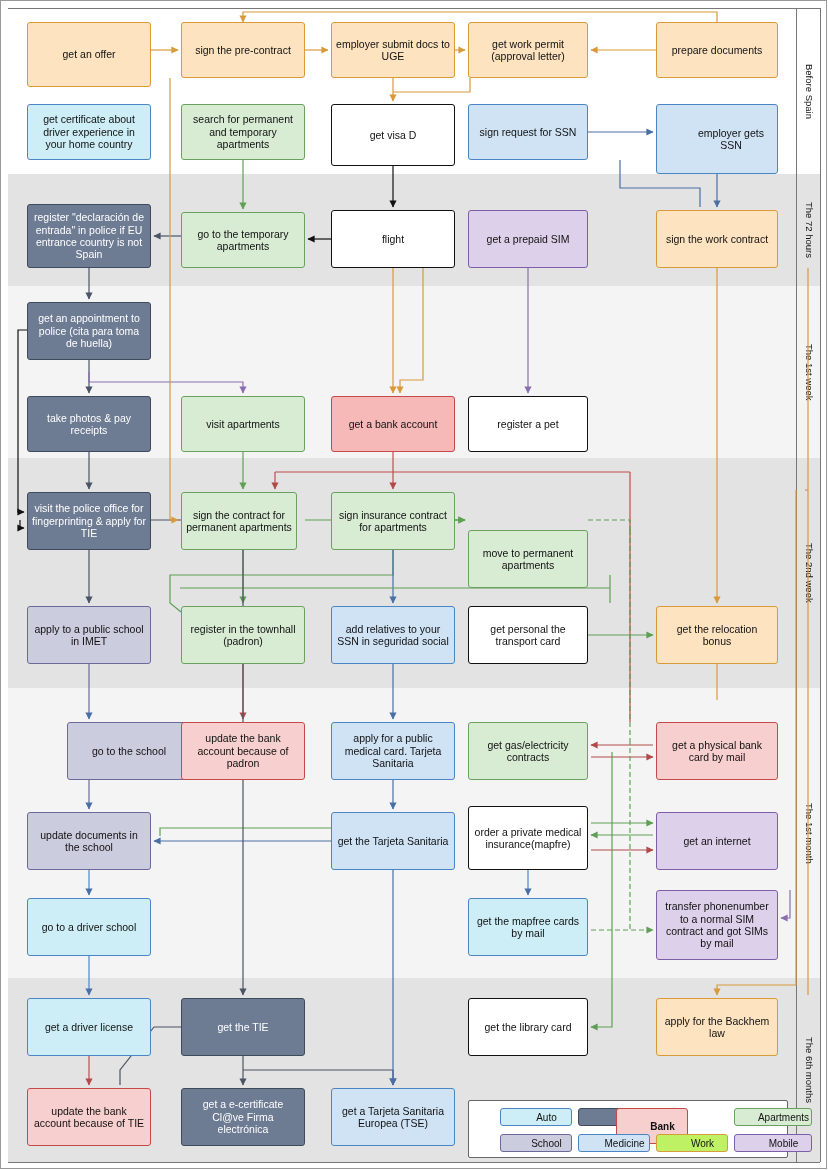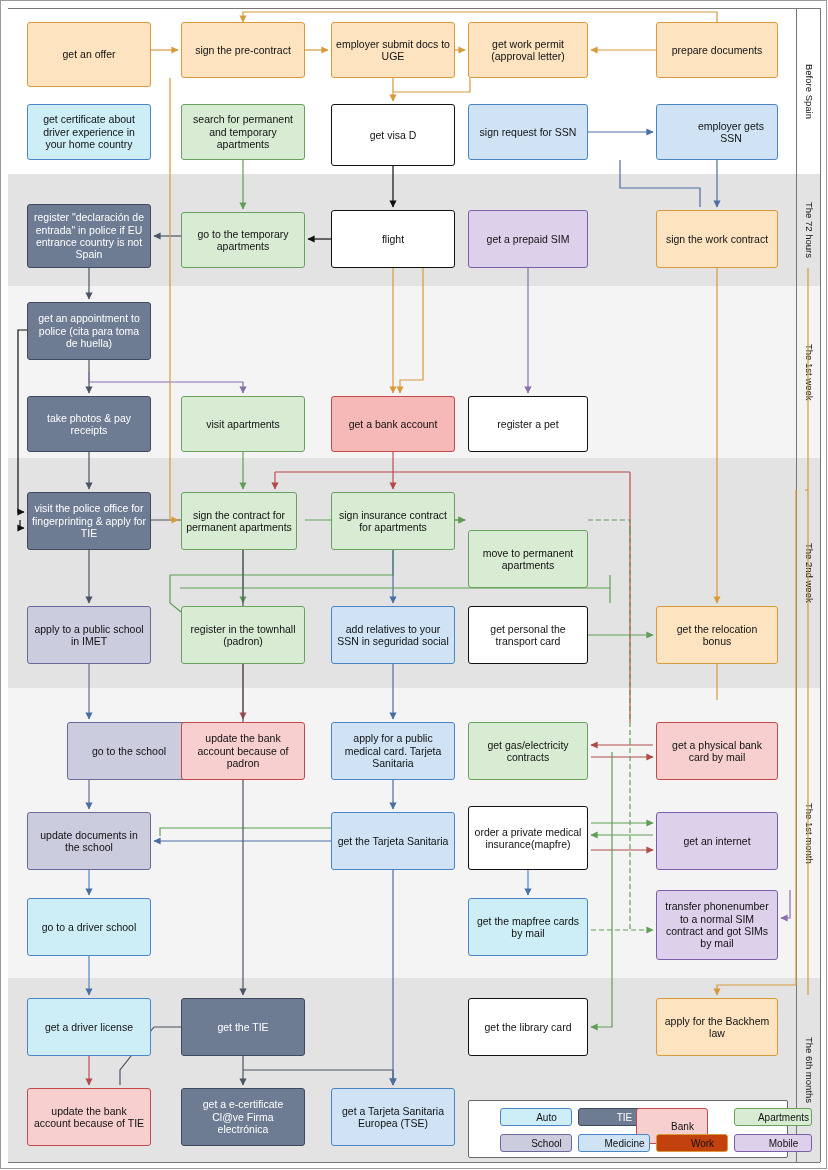--- a/index.html
+++ b/index.html
@@ -193,21 +193,21 @@
   <div id="nodes">
       <div class="node" style="left: 27px; top: 22px; width: 124px; height: 65px; background: rgb(253, 227, 192); border-color: rgb(216, 154, 58); color: rgb(17, 17, 17);">get an offer</div>
       <div class="node" style="left: 181px; top: 22px; width: 124px; height: 56px; background: rgb(253, 227, 192); border-color: rgb(216, 154, 58); color: rgb(17, 17, 17);">sign the pre-contract</div>
       <div class="node" style="left: 331px; top: 22px; width: 124px; height: 56px; background: rgb(253, 227, 192); border-color: rgb(216, 154, 58); color: rgb(17, 17, 17);">employer submit docs to UGE</div>
       <div class="node" style="left: 468px; top: 22px; width: 120px; height: 56px; background: rgb(253, 227, 192); border-color: rgb(216, 154, 58); color: rgb(17, 17, 17);">get work permit (approval letter)</div>
       <div class="node" style="left: 656px; top: 22px; width: 122px; height: 56px; background: rgb(253, 227, 192); border-color: rgb(216, 154, 58); color: rgb(17, 17, 17);">prepare documents</div>
       <div class="node" style="left: 27px; top: 104px; width: 124px; height: 56px; background: rgb(205, 238, 246); border-color: rgb(74, 134, 198); color: rgb(17, 17, 17);">get certificate about driver experience in your home country</div>
       <div class="node" style="left: 181px; top: 104px; width: 124px; height: 56px; background: rgb(216, 236, 212); border-color: rgb(106, 161, 95); color: rgb(17, 17, 17);">search for permanent and temporary apartments</div>
       <div class="node" style="left: 331px; top: 104px; width: 124px; height: 62px; background: rgb(255, 255, 255); border-color: rgb(17, 17, 17); color: rgb(17, 17, 17);">get visa D</div>
       <div class="node" style="left: 468px; top: 104px; width: 120px; height: 56px; background: rgb(207, 227, 245); border-color: rgb(74, 134, 198); color: rgb(17, 17, 17);">sign request for SSN</div>
-      <div class="node" style="left: 656px; top: 104px; width: 122px; height: 56px; background: rgb(207, 227, 245); border-color: rgb(74, 134, 198); color: rgb(17, 17, 17); padding-left: 32px;">employer gets SSN</div>
+      <div class="node" style="left: 656px; top: 104px; width: 122px; height: 70px; background: rgb(207, 227, 245); border-color: rgb(74, 134, 198); color: rgb(17, 17, 17); padding-left: 32px;">employer gets SSN</div>
       <div class="node" style="left: 27px; top: 204px; width: 124px; height: 64px; background: rgb(109, 123, 147); border-color: rgb(63, 74, 92); color: rgb(255, 255, 255);">register "declaración de entrada" in police if EU entrance country is not Spain</div>
       <div class="node" style="left: 181px; top: 212px; width: 124px; height: 56px; background: rgb(216, 236, 212); border-color: rgb(106, 161, 95); color: rgb(17, 17, 17);">go to the temporary apartments</div>
       <div class="node" style="left: 331px; top: 210px; width: 124px; height: 58px; background: rgb(255, 255, 255); border-color: rgb(17, 17, 17); color: rgb(17, 17, 17);">flight</div>
       <div class="node" style="left: 468px; top: 210px; width: 120px; height: 58px; background: rgb(221, 208, 234); border-color: rgb(125, 94, 168); color: rgb(17, 17, 17);">get a prepaid SIM</div>
       <div class="node" style="left: 656px; top: 210px; width: 122px; height: 58px; background: rgb(253, 227, 192); border-color: rgb(216, 154, 58); color: rgb(17, 17, 17);">sign the work contract</div>
       <div class="node" style="left: 27px; top: 302px; width: 124px; height: 58px; background: rgb(109, 123, 147); border-color: rgb(63, 74, 92); color: rgb(255, 255, 255);">get an appointment to police (cita para toma de huella)</div>
       <div class="node" style="left: 27px; top: 396px; width: 124px; height: 56px; background: rgb(109, 123, 147); border-color: rgb(63, 74, 92); color: rgb(255, 255, 255);">take photos &amp; pay receipts</div>
       <div class="node" style="left: 181px; top: 396px; width: 124px; height: 56px; background: rgb(216, 236, 212); border-color: rgb(106, 161, 95); color: rgb(17, 17, 17);">visit apartments</div>
       <div class="node" style="left: 331px; top: 396px; width: 124px; height: 56px; background: rgb(247, 184, 184); border-color: rgb(195, 74, 74); color: rgb(17, 17, 17);">get a bank account</div>
       <div class="node" style="left: 468px; top: 396px; width: 120px; height: 56px; background: rgb(255, 255, 255); border-color: rgb(17, 17, 17); color: rgb(17, 17, 17);">register a pet</div>
@@ -238,20 +238,20 @@
       <div class="node" style="left: 656px; top: 998px; width: 122px; height: 58px; background: rgb(253, 227, 192); border-color: rgb(216, 154, 58); color: rgb(17, 17, 17);">apply for the Backhem law</div>
       <div class="node" style="left: 27px; top: 1088px; width: 124px; height: 58px; background: rgb(247, 207, 207); border-color: rgb(195, 74, 74); color: rgb(17, 17, 17);">update the bank account because of TIE</div>
       <div class="node" style="left: 181px; top: 1088px; width: 124px; height: 58px; background: rgb(109, 123, 147); border-color: rgb(63, 74, 92); color: rgb(255, 255, 255);">get a e-certificate Cl@ve Firma electrónica</div>
       <div class="node" style="left: 331px; top: 1088px; width: 124px; height: 58px; background: rgb(207, 227, 245); border-color: rgb(74, 134, 198); color: rgb(17, 17, 17);">get a Tarjeta Sanitaria Europea (TSE)</div>
     </div>
 
   <div id="legend">
       <div class="legendbox" style="left: 468px; top: 1100px; width: 320px; height: 58px;"></div>
       <div class="leg" style="left: 500px; top: 1108px; width: 72px; height: 18px; background: rgb(205, 238, 246); border-color: rgb(74, 134, 198); color: rgb(17, 17, 17);">Auto</div>
       <div class="leg" style="left: 578px; top: 1108px; width: 72px; height: 18px; background: rgb(109, 123, 147); border-color: rgb(63, 74, 92); color: rgb(255, 255, 255);">TIE</div>
-      <div class="leg" style="left: 636px; top: 1108px; width: 72px; height: 36px; background: rgb(247, 207, 207); border-color: rgb(195, 74, 74); color: rgb(17, 17, 17);">Bank</div>
+      <div class="leg" style="left: 616px; top: 1108px; width: 72px; height: 36px; background: rgb(247, 207, 207); border-color: rgb(195, 74, 74); color: rgb(17, 17, 17); font-weight: bold;">Bank</div>
       <div class="leg" style="left: 734px; top: 1108px; width: 78px; height: 18px; background: rgb(216, 236, 212); border-color: rgb(106, 161, 95); color: rgb(17, 17, 17);">Apartments</div>
       <div class="leg" style="left: 500px; top: 1134px; width: 72px; height: 18px; background: rgb(204, 204, 223); border-color: rgb(106, 106, 154); color: rgb(17, 17, 17);">School</div>
       <div class="leg" style="left: 578px; top: 1134px; width: 72px; height: 18px; background: rgb(207, 227, 245); border-color: rgb(74, 134, 198); color: rgb(17, 17, 17);">Medicine</div>
-      <div class="leg" style="left: 656px; top: 1134px; width: 72px; height: 18px; background: #c2410c; border-color: rgb(216, 154, 58); color: rgb(17, 17, 17);">Work</div>
+      <div class="leg" style="left: 656px; top: 1134px; width: 72px; height: 18px; background: #bef264; border-color: rgb(216, 154, 58); color: rgb(17, 17, 17);">Work</div>
       <div class="leg" style="left: 734px; top: 1134px; width: 78px; height: 18px; background: rgb(221, 208, 234); border-color: rgb(125, 94, 168); color: rgb(17, 17, 17);">Mobile</div>
     </div>
 </div>
 
 </body></html>

